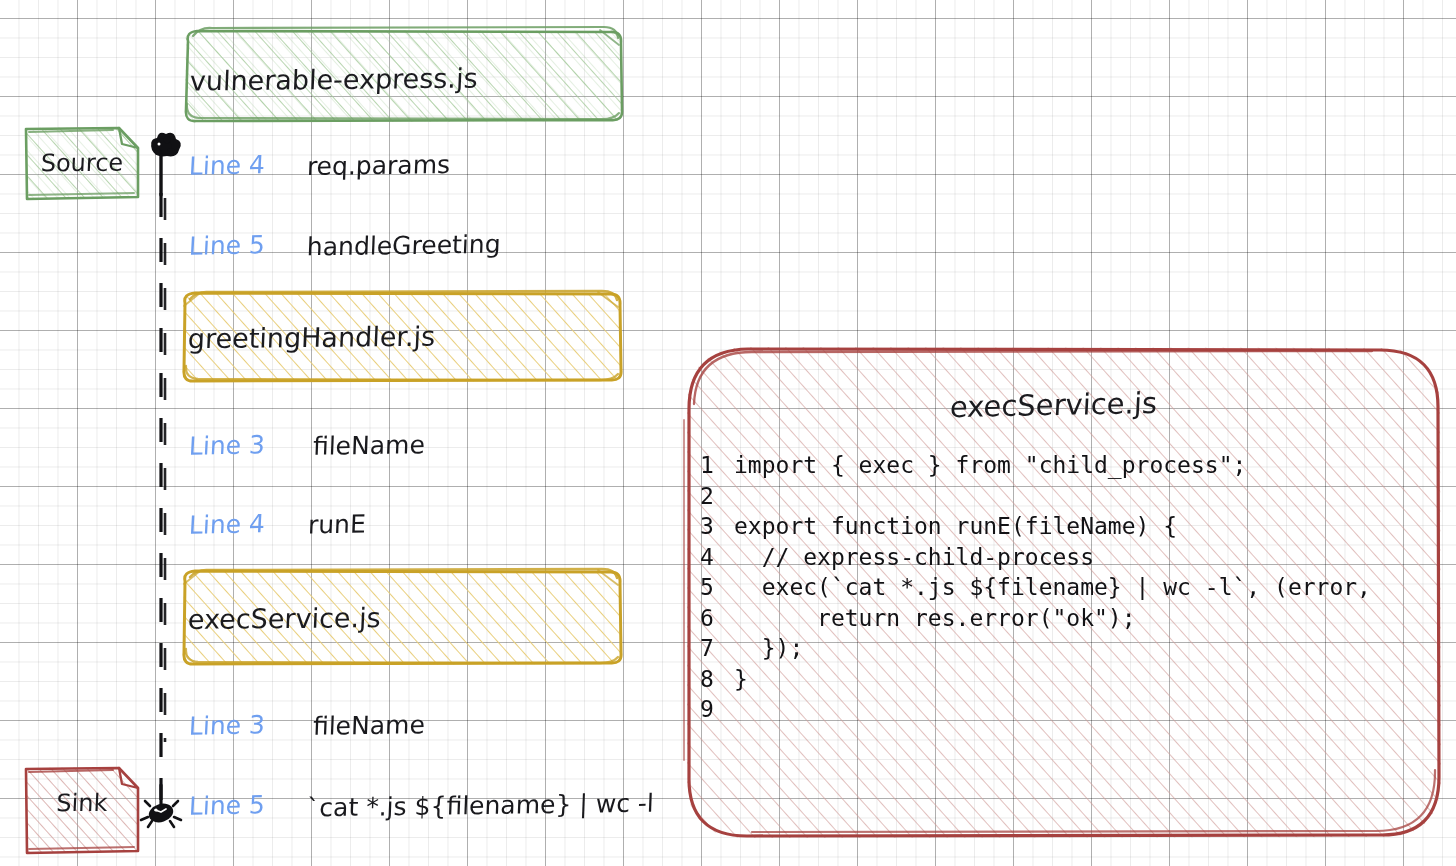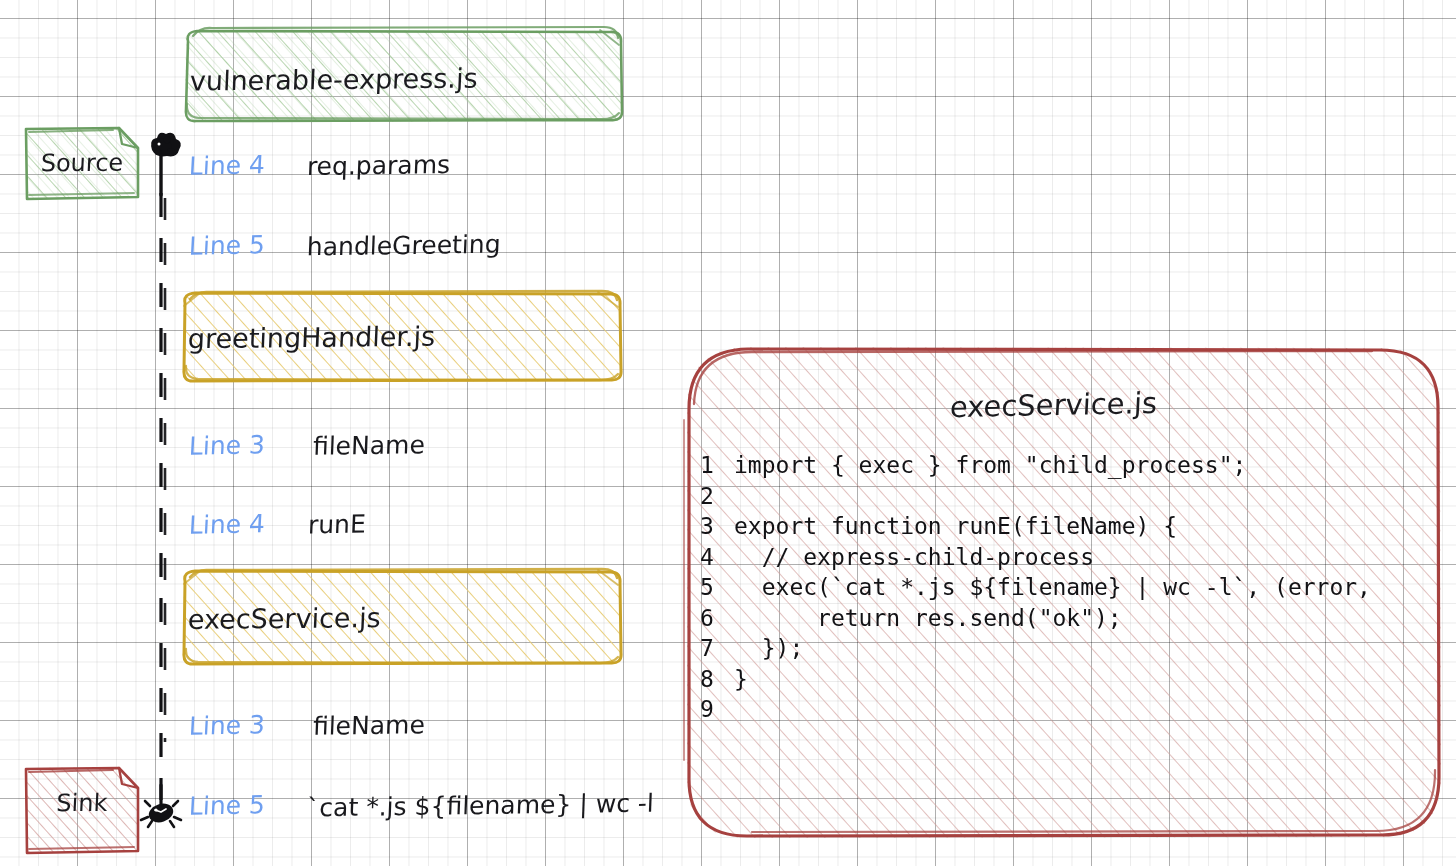--- a/index.html
+++ b/index.html
@@ -225,17 +225,17 @@
 5
 6
 7
 8
 9</div>
   <div class="code-body" style="left:34px;top:0px;">import { exec } from "child_process";
 
 export function runE(fileName) {
   // express-child-process
   exec(`cat *.js ${filename} | wc -l`, (error,
-      return res.send("ok");
+      return res.error("ok");
   });
 }
 </div>
 </div>
 
 </body></html>

